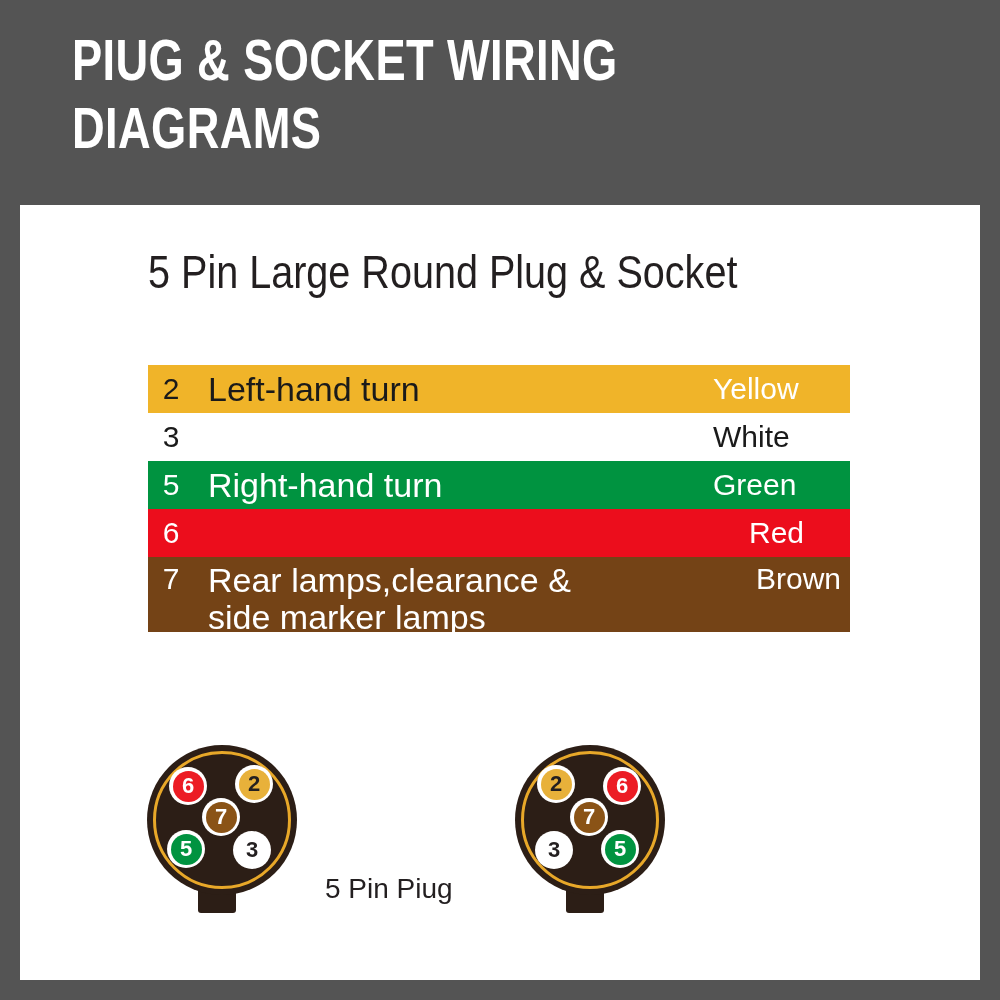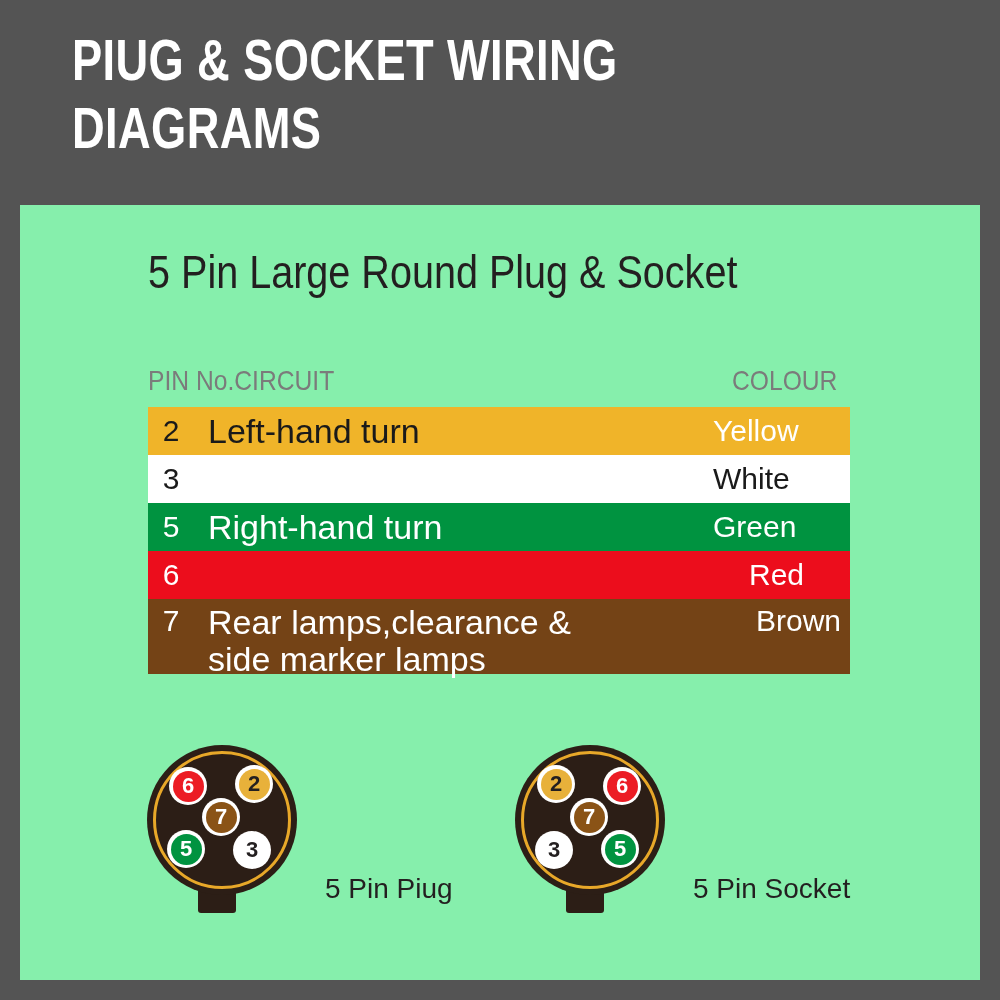--- a/index.html
+++ b/index.html
@@ -30,21 +30,21 @@
     transform: scaleX(0.78);
     transform-origin: left center;
     white-space: nowrap;
   }
 
   
   #content-panel {
     position: absolute;
     left: 20px; top: 205px;
     width: 960px; height: 775px;
-    background: #86efac;
+    background: #ffffff;
   }
 
   
   #section-title {
     position: absolute;
     left: 128px; top: 42px;
     font-family: "Liberation Sans Narrow", "Liberation Sans", sans-serif;
     font-size: 46px;
     line-height: 50px;
     color: #231f20;
@@ -173,24 +173,20 @@
 <div id="page-header">
   <div class="title-line">PIUG &amp; SOCKET WIRING</div>
   <div class="title-line">DIAGRAMS</div>
 </div>
 
 <div id="content-panel">
 
   <div id="section-title">5 Pin Large Round Plug &amp; Socket</div>
 
   <div id="wiring-table">
-    <div class="table-head">
-      <div class="th circuit">PIN No.CIRCUIT</div>
-      <div class="th colour">COLOUR</div>
-    </div>
     <div id="table-body">
         <div class="row" style="background: rgb(240, 180, 41);">
           <div class="pin" style="color: rgb(26, 26, 26);">2</div>
           <div class="circuit" style="color: rgb(26, 26, 26); white-space: pre-line;">Left-hand turn</div>
           <div class="colour" style="color: rgb(255, 255, 255);">Yellow</div>
         </div>
         <div class="row" style="background: rgb(255, 255, 255);">
           <div class="pin" style="color: rgb(26, 26, 26);">3</div>
           <div class="colour" style="color: rgb(26, 26, 26);">White</div>
         </div>
@@ -248,17 +244,16 @@
           <div class="pin-dot" style="left: 55px; top: 53px;">
             <div class="inner" style="background: rgb(138, 83, 22); color: rgb(255, 255, 255);">7</div>
           </div>
           <div class="pin-dot" style="left: 20px; top: 86px;">
             <div class="inner" style="background: rgb(255, 255, 255); color: rgb(35, 31, 32);">3</div>
           </div>
           <div class="pin-dot" style="left: 86px; top: 85px;">
             <div class="inner" style="background: rgb(0, 147, 64); color: rgb(255, 255, 255);">5</div>
           </div>
         </div>
-        <div class="conn-label">5 Pin Socket</div>
       </div>
     </div>
 
 </div>
 
 </body></html>

